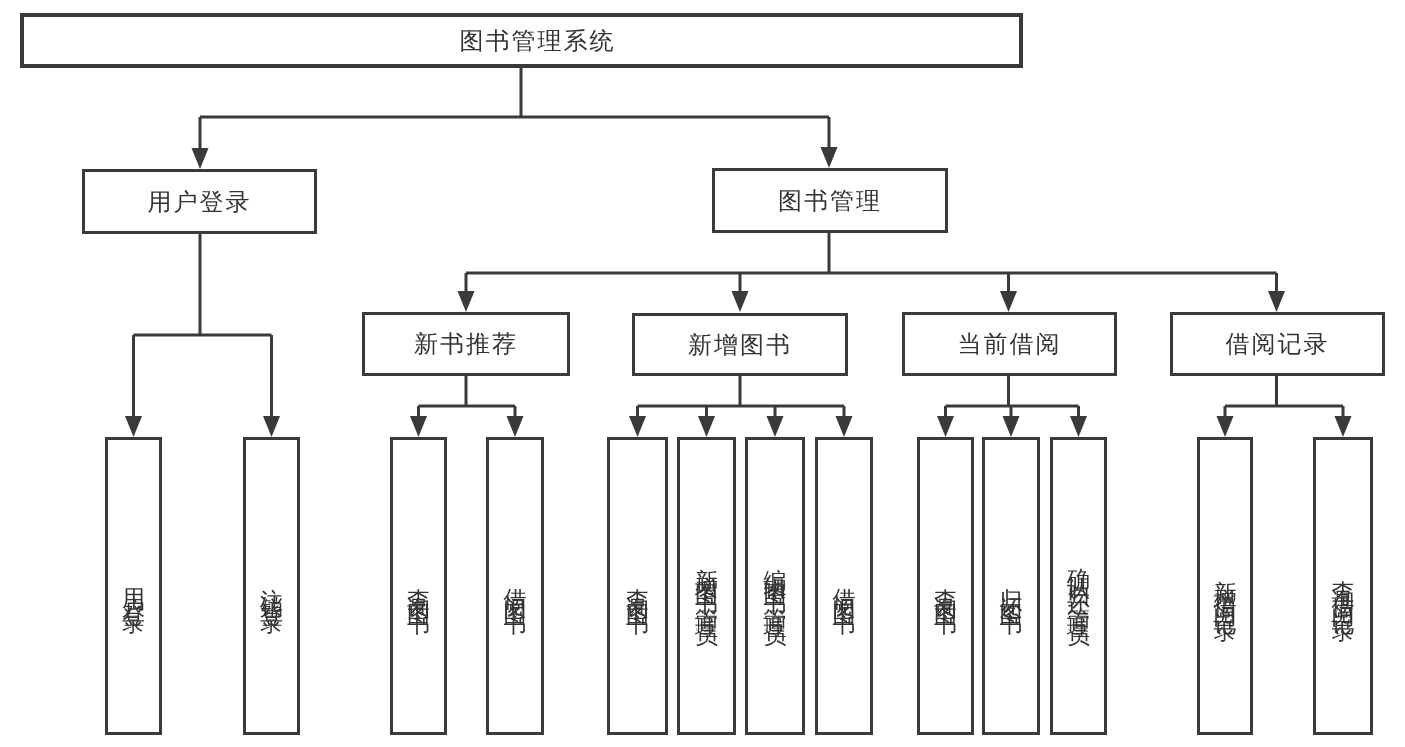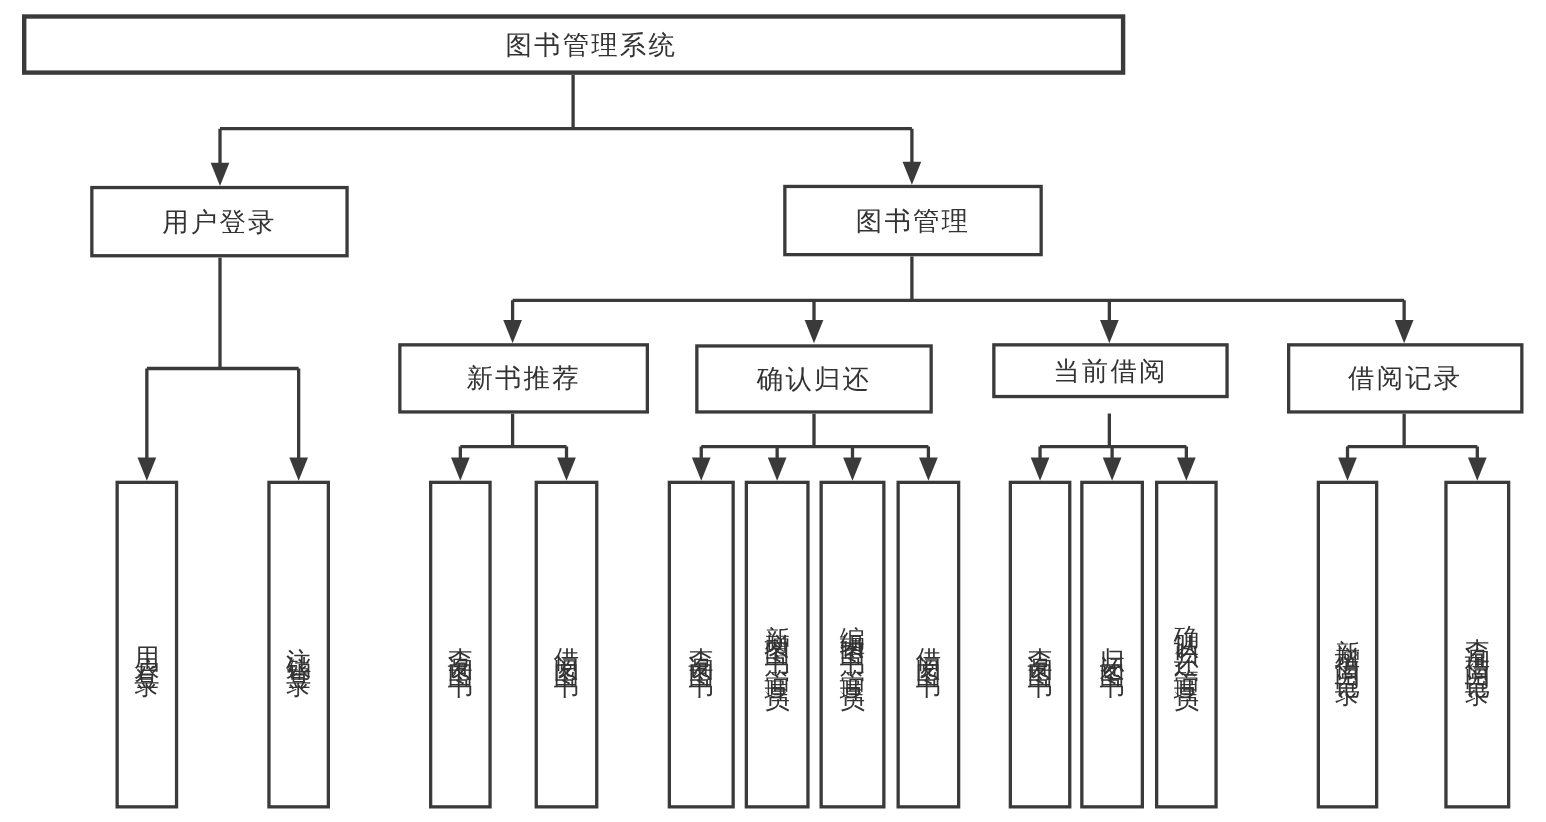--- a/index.html
+++ b/index.html
@@ -92,23 +92,23 @@
       <polygon points="1216.5,416 1233.5,416 1225,437"></polygon>
       <polygon points="1334.5,416 1351.5,416 1343,437"></polygon>
     </g>
   </svg>
 
   <div class="node root" style="left:20px;top:13px;width:1003px;height:55px;">图书管理系统</div>
 
   <div class="node" style="left:82px;top:169px;width:235px;height:65px;">用户登录</div>
   <div class="node" style="left:712px;top:168px;width:236px;height:65px;">图书管理</div>
 
-  <div class="node" style="left:362px;top:312px;width:228px;height:64px;">新书推荐</div>
-  <div class="node" style="left:632px;top:313px;width:216px;height:63px;">确认归还</div>
-  <div class="node" style="left:902px;top:312px;width:215px;height:50px;">当前借阅</div>
+  <div class="node" style="left:362px;top:312px;width:208px;height:64px;">新书推荐</div>
+  <div class="node" style="left:632px;top:313px;width:216px;height:63px;">新增图书</div>
+  <div class="node" style="left:902px;top:312px;width:215px;height:64px;">当前借阅</div>
   <div class="node" style="left:1170px;top:312px;width:215px;height:64px;">借阅记录</div>
 
   <div class="node vert" style="left:105px;top:437px;width:57px;height:298px;">用户登录</div>
   <div class="node vert" style="left:243px;top:437px;width:57px;height:298px;">注销登录</div>
 
   <div class="node vert" style="left:390px;top:437px;width:57px;height:298px;">查询图书</div>
   <div class="node vert" style="left:486px;top:437px;width:58px;height:298px;">借阅图书</div>
 
   <div class="node vert" style="left:607px;top:437px;width:61px;height:298px;">查询图书</div>
   <div class="node vert" style="left:677px;top:437px;width:59px;height:298px;">新增图书（管理员）</div>

